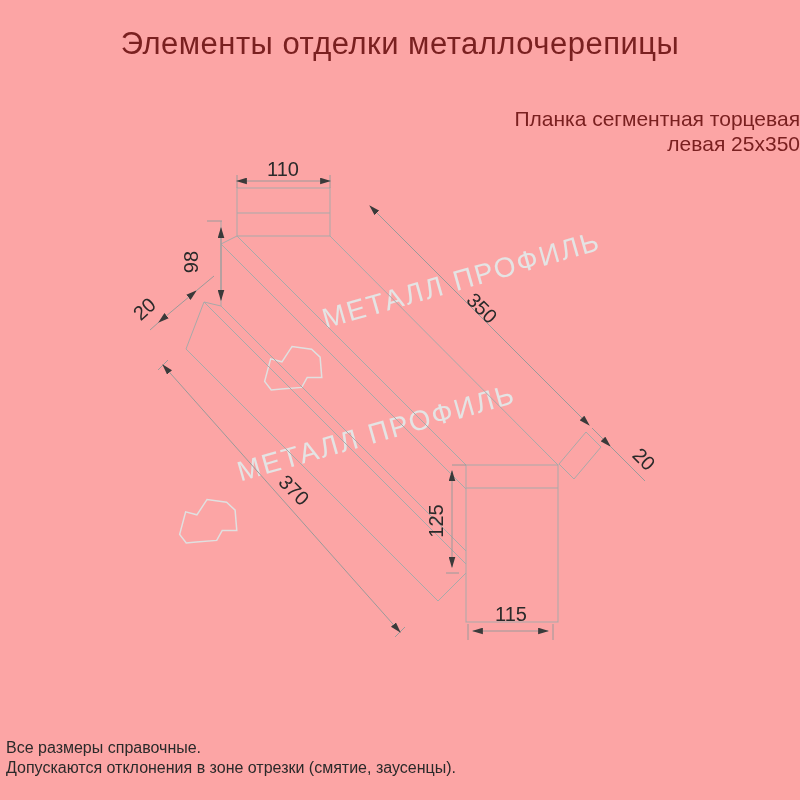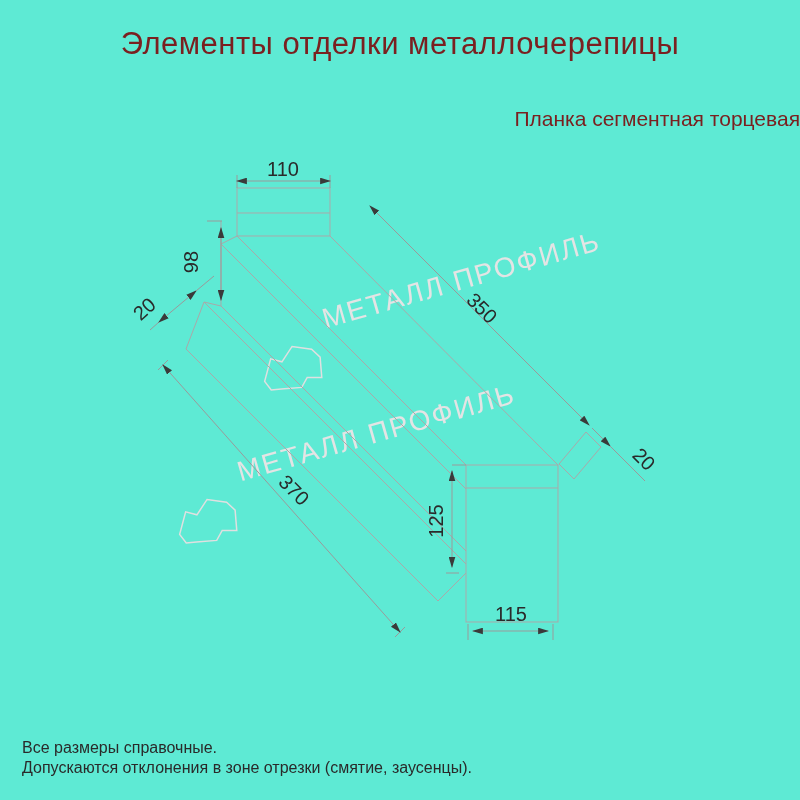--- a/index.html
+++ b/index.html
@@ -1,36 +1,37 @@
 <!DOCTYPE html>
 <html><head>
 <meta charset="utf-8">
 <style>
   html,body{margin:0;padding:0;}
   body{width:800px;height:800px;background:#ffffff;font-family:"Liberation Sans",sans-serif;position:relative;overflow:hidden;}
-  .page{position:absolute;inset:0;background:#5eead4;}
+  .page{position:absolute;inset:0;background:#fca5a5;}
   .title{position:absolute;top:26px;left:0;width:800px;text-align:center;font-size:31px;color:#7a2020;letter-spacing:0.5px;}
   .subtitle{position:absolute;top:106px;left:0;width:800px;text-align:right;font-size:21px;line-height:25px;color:#7a2020;}
-  .footer{position:absolute;top:738px;left:22px;font-size:16px;line-height:20px;color:#2a2a2a;}
+  .footer{position:absolute;top:738px;left:6px;font-size:16px;line-height:20px;color:#2a2a2a;}
   svg{position:absolute;top:0;left:0;}
   .dwg{stroke:#a9a9a9;stroke-width:1;fill:none;}
   .dim{stroke:#9a9a9a;stroke-width:1;fill:none;}
   .dimtext{font-family:"Liberation Sans",sans-serif;font-size:20px;fill:#2a2a2a;}
   .wm-text{font-family:"Liberation Sans",sans-serif;font-size:28px;letter-spacing:2px;fill:#e4e4e4;}
   .wm-logo{stroke:#e0e0e0;stroke-width:1.5;fill:none;}
 </style>
 </head>
 <body>
 
 <div class="page">
 
   <div class="title">Элементы отделки металлочерепицы</div>
 
   <div class="subtitle">
     <div>Планка сегментная торцевая</div>
+    <div>левая 25x350</div>
   </div>
 
   <svg width="800" height="800" viewBox="0 0 800 800">
     <defs>
       <marker id="arr" viewBox="0 0 10 6" refX="9" refY="3" markerWidth="11" markerHeight="7" orient="auto-start-reverse" markerUnits="userSpaceOnUse">
         <path d="M0,0 L10,3 L0,6 Z" fill="#3a3a3a"></path>
       </marker>
     </defs>
 
     <g>

